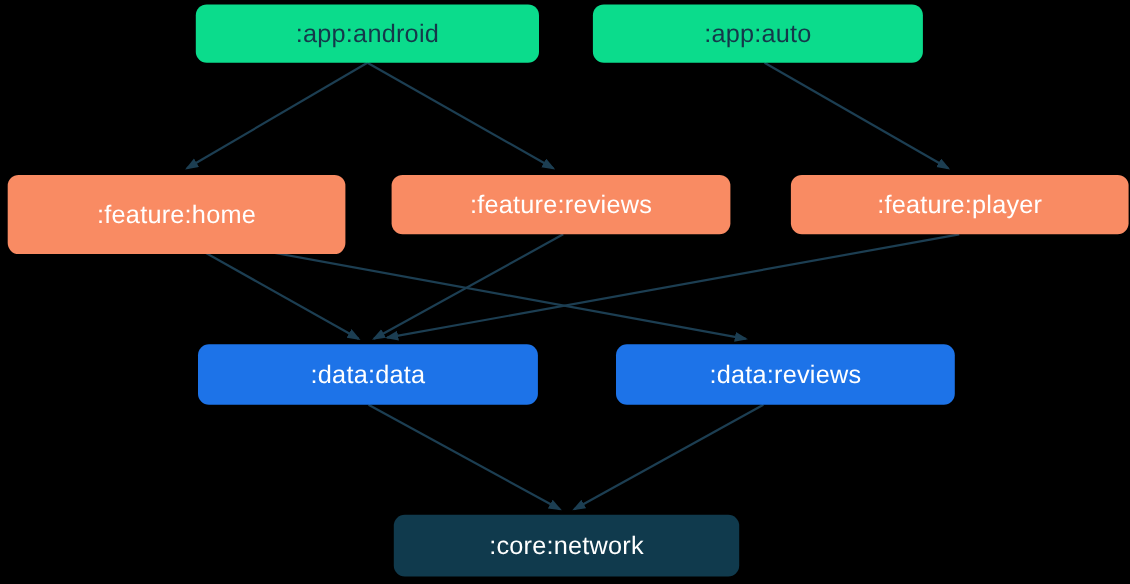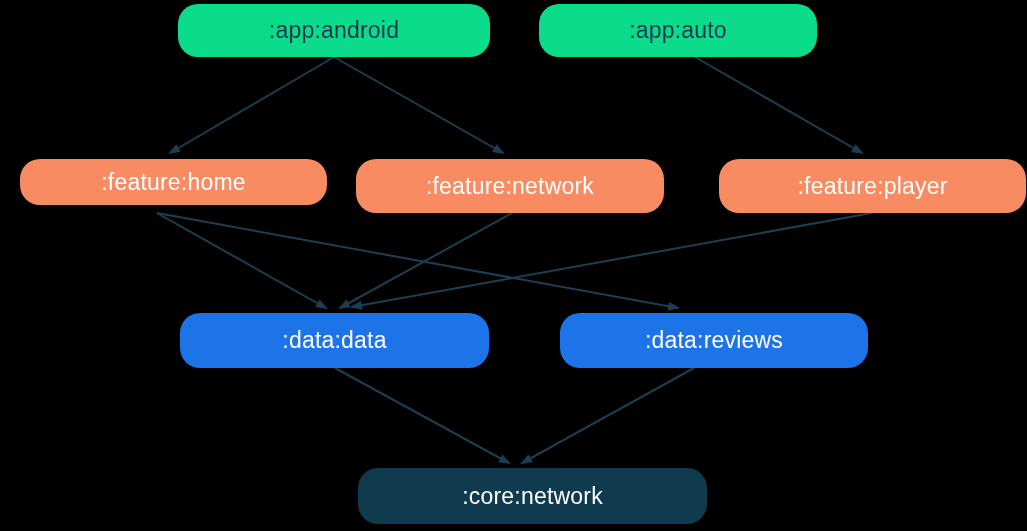--- a/index.html
+++ b/index.html
@@ -13,21 +13,21 @@
     width: 1027px;
     height: 531px;
     background: #000000;
     overflow: hidden;
   }
   .node {
     position: absolute;
     display: flex;
     align-items: center;
     justify-content: center;
-    border-radius: 20px;
+    border-radius: 10px;
     font-size: 23px;
     font-weight: 400;
     letter-spacing: 0.2px;
     white-space: nowrap;
     box-sizing: border-box;
   }
   .node-app     { background: #0BDC8C; color: #15384A; }
   .node-feature { background: #F98B63; color: #FFFFFF; }
   .node-data    { background: #1D73E8; color: #FFFFFF; }
   .node-core    { background: #103A4D; color: #FFFFFF; }
@@ -62,27 +62,27 @@
     <line x1="157" y1="213" x2="326" y2="308" marker-end="url(#arrow)"></line>
     <line x1="157" y1="213" x2="678" y2="308" marker-end="url(#arrow)"></line>
     <line x1="512" y1="213" x2="340" y2="308" marker-end="url(#arrow)"></line>
     <line x1="872" y1="213" x2="352" y2="307" marker-end="url(#arrow)"></line>
     <line x1="335" y1="368" x2="509" y2="463" marker-end="url(#arrow)"></line>
     <line x1="694" y1="368" x2="522" y2="463" marker-end="url(#arrow)"></line>
   </svg>
 
   <div class="node node-app" style="left:178px; top:4px; width:312px; height:53px;">:app:android</div>
 
-  <div class="node node-app" style="left:539px; top:4px; width:278px; height:53px;">:app:auto</div>
+  <div class="node node-app" style="left:539px; top:4px; width:300px; height:53px;">:app:auto</div>
 
-  <div class="node node-feature" style="left:20px; top:159px; width:307px; height:46px;">:feature:home</div>
+  <div class="node node-feature" style="left:7px; top:159px; width:307px; height:72px;">:feature:home</div>
 
-  <div class="node node-feature" style="left:356px; top:159px; width:308px; height:54px;">:feature:network</div>
+  <div class="node node-feature" style="left:356px; top:159px; width:308px; height:54px;">:feature:reviews</div>
 
   <div class="node node-feature" style="left:719px; top:159px; width:307px; height:54px;">:feature:player</div>
 
   <div class="node node-data" style="left:180px; top:313px; width:309px; height:55px;">:data:data</div>
 
   <div class="node node-data" style="left:540px; top:313px; width:308px; height:55px;margin-left:20px;">:data:reviews</div>
 
-  <div class="node node-core" style="left:358px; top:468px; width:349px; height:56px;">:core:network</div>
+  <div class="node node-core" style="left:358px; top:468px; width:314px; height:56px;">:core:network</div>
 
 </div>
 
 </body></html>

